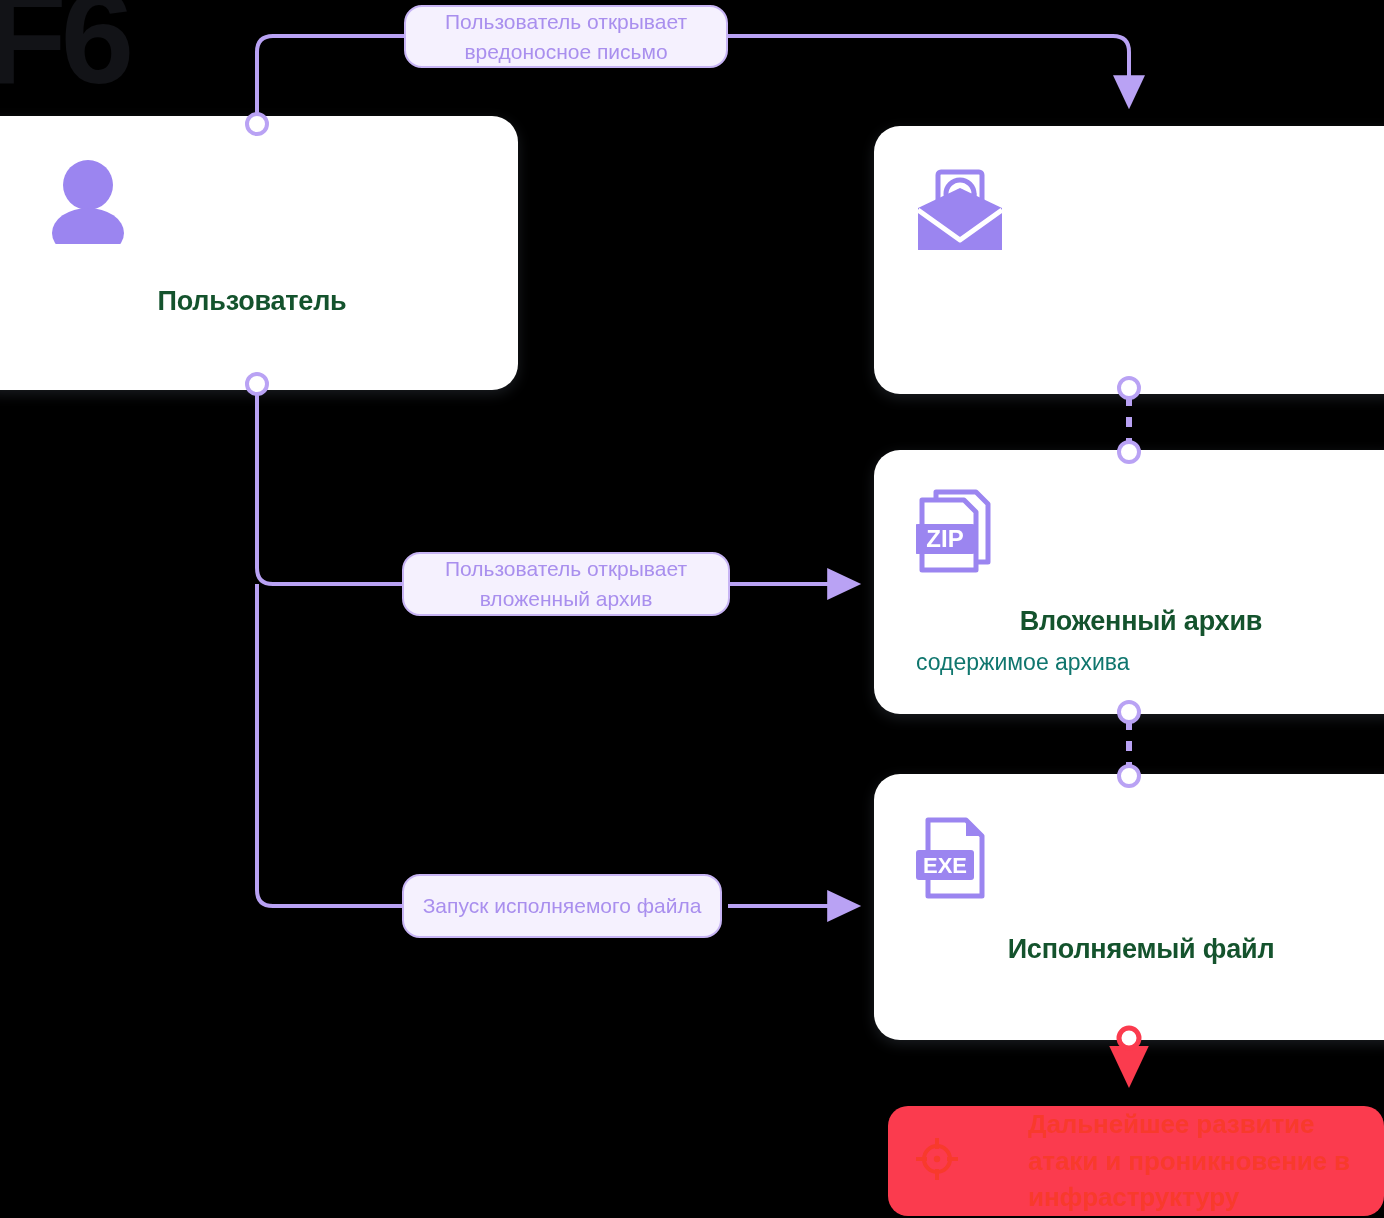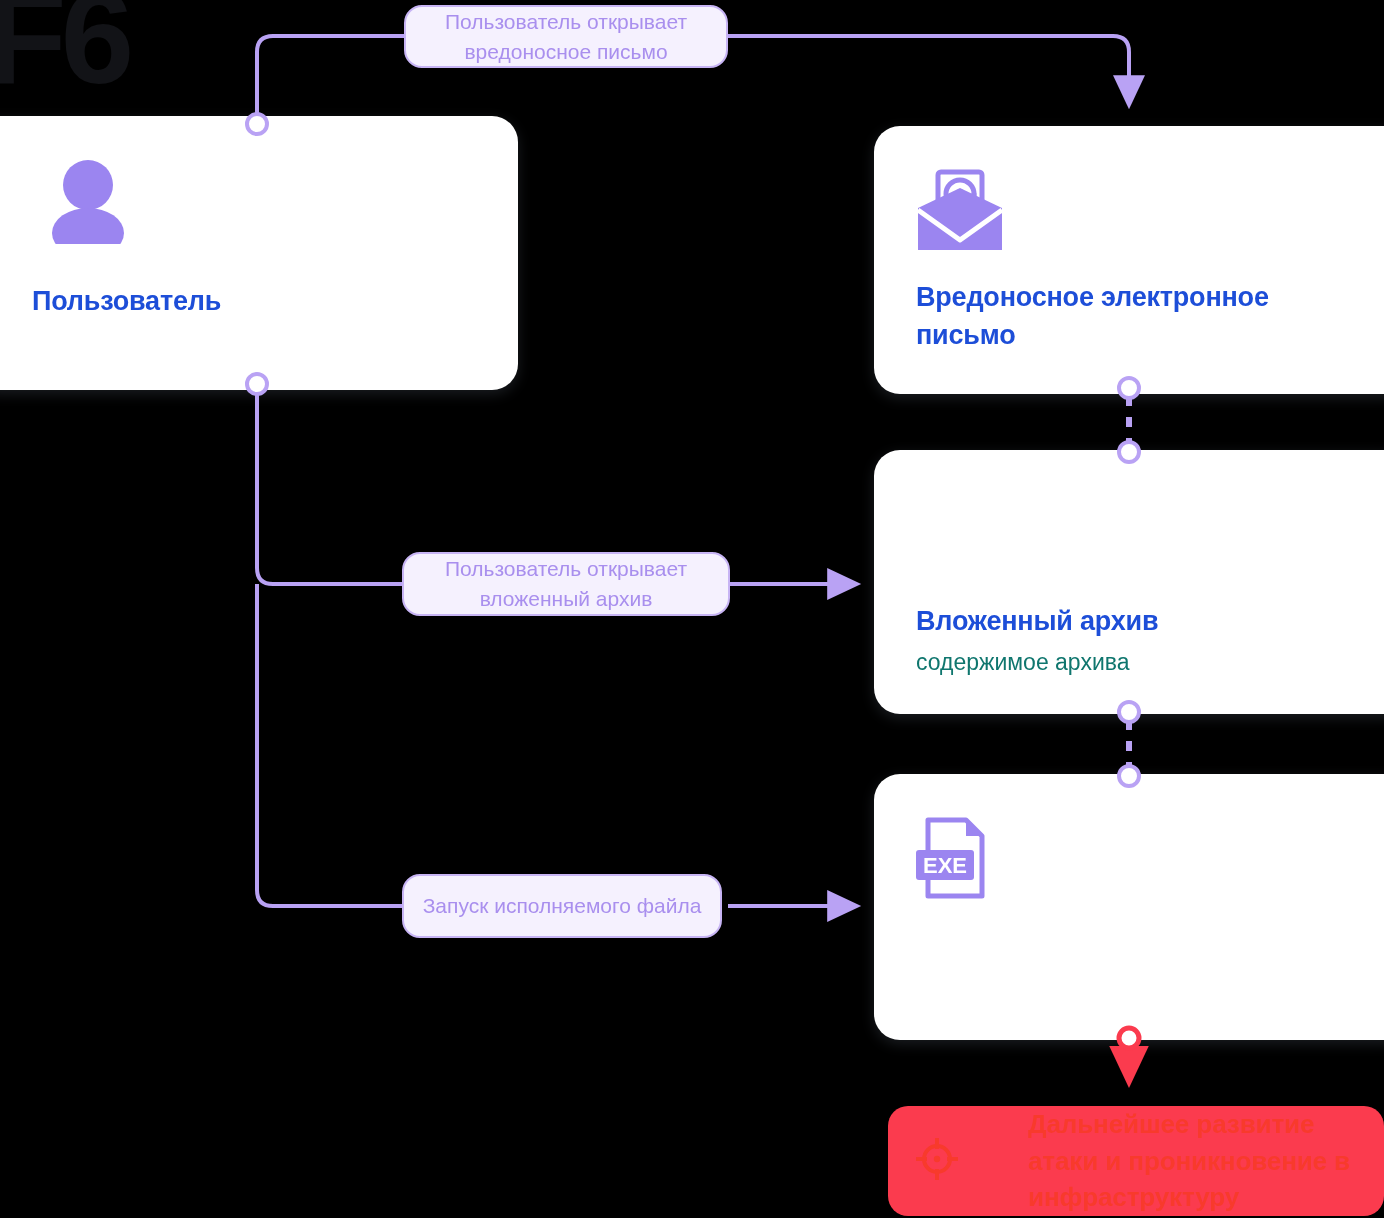--- a/index.html
+++ b/index.html
@@ -21,22 +21,22 @@
 
   
   .card {
     position: absolute;
     background: #ffffff;
     border-radius: 26px;
     box-shadow: 0 4px 14px rgba(120,130,150,0.22);
   }
   .card-title {
     position: absolute;
-    font-size: 27px; font-weight: 700; color: #1d4ed8;
-    line-height: 1.42; letter-spacing: -0.2px;
+    font-size: 27px; font-weight: 700; color: #14532d;
+    line-height: 1.42; letter-spacing: -0.2px; text-align: center;
   }
   .card-sub {
     position: absolute;
     font-size: 23px; font-weight: 400; color: #0f766e;
     line-height: 1.4;
   }
 
   
   .pill {
     position: absolute;
@@ -131,37 +131,48 @@
         <rect x="22" y="6" width="44" height="44" rx="3" fill="#ffffff" stroke="#9b85f0" stroke-width="5"></rect>
 
         <circle cx="44" cy="28" r="14" fill="none" stroke="#9b85f0" stroke-width="5"></circle>
         <circle cx="44" cy="28" r="5" fill="#9b85f0"></circle>
         <path d="M58,28 L58,36 Q58,42 52,42" fill="none" stroke="#9b85f0" stroke-width="5" stroke-linecap="round"></path>
 
         <path d="M2,42 L44,22 L86,42 L86,84 L2,84 Z" fill="#9b85f0"></path>
         <path d="M2,44 L44,74 L86,44" fill="none" stroke="#ffffff" stroke-width="5" stroke-linejoin="round"></path>
       </svg>
     </div>
-    <div class="card-title" style="left:42px; top:152px; width:450px;">Вредоносное электронное письмо</div>
   </div>
 
   <div class="card" style="left:874px; top:450px; width:538px; height:264px;">
+    <div class="icon-holder" style="left:42px; top:38px; width:82px; height:86px;">
+      <svg width="82" height="86" viewBox="0 0 82 86">
+
+        <path d="M20,4 L60,4 L72,16 L72,74 L20,74 Z" fill="none" stroke="#9b85f0" stroke-width="5" stroke-linejoin="round"></path>
+
+        <path d="M6,12 L48,12 L60,24 L60,82 L6,82 Z" fill="#ffffff" stroke="#9b85f0" stroke-width="5" stroke-linejoin="round"></path>
+
+        <rect x="-2" y="36" width="62" height="30" rx="4" fill="#9b85f0"></rect>
+        <text x="29" y="59" font-family="Liberation Sans, sans-serif" font-size="24" font-weight="700" fill="#ffffff" text-anchor="middle">ZIP</text>
+      </svg>
+    </div>
     <div class="card-title" style="left:42px; top:152px; width:450px;">Вложенный архив</div>
     <div class="card-sub" style="left:42px; top:196px; width:450px;">содержимое архива</div>
   </div>
 
   <div class="card" style="left:874px; top:774px; width:538px; height:266px;">
     <div class="icon-holder" style="left:42px; top:42px; width:80px; height:84px;">
       <svg width="80" height="84" viewBox="0 0 80 84">
         <path d="M12,4 L50,4 L66,20 L66,80 L12,80 Z" fill="#ffffff" stroke="#9b85f0" stroke-width="5" stroke-linejoin="round"></path>
         <path d="M50,4 L66,20 L50,20 Z" fill="#9b85f0"></path>
         <rect x="0" y="34" width="58" height="30" rx="3" fill="#9b85f0"></rect>
         <text x="29" y="57" font-family="Liberation Sans, sans-serif" font-size="22" font-weight="700" fill="#ffffff" text-anchor="middle">EXE</text>
       </svg>
     </div>
+    <div class="card-title" style="left:42px; top:156px; width:450px;">Исполняемый файл</div>
   </div>
 
   <div class="pill" style="left:404px; top:5px; width:324px; height:63px;">Пользователь открывает вредоносное письмо</div>
 
   <div class="pill" style="left:402px; top:552px; width:328px; height:64px;">Пользователь открывает вложенный архив</div>
 
   <div class="pill" style="left:402px; top:874px; width:320px; height:64px;">Запуск исполняемого файла</div>
 
   <div class="alert" style="left:888px; top:1106px; width:496px; height:110px;gap:44px;">
     <span style="flex:0 0 auto;">

